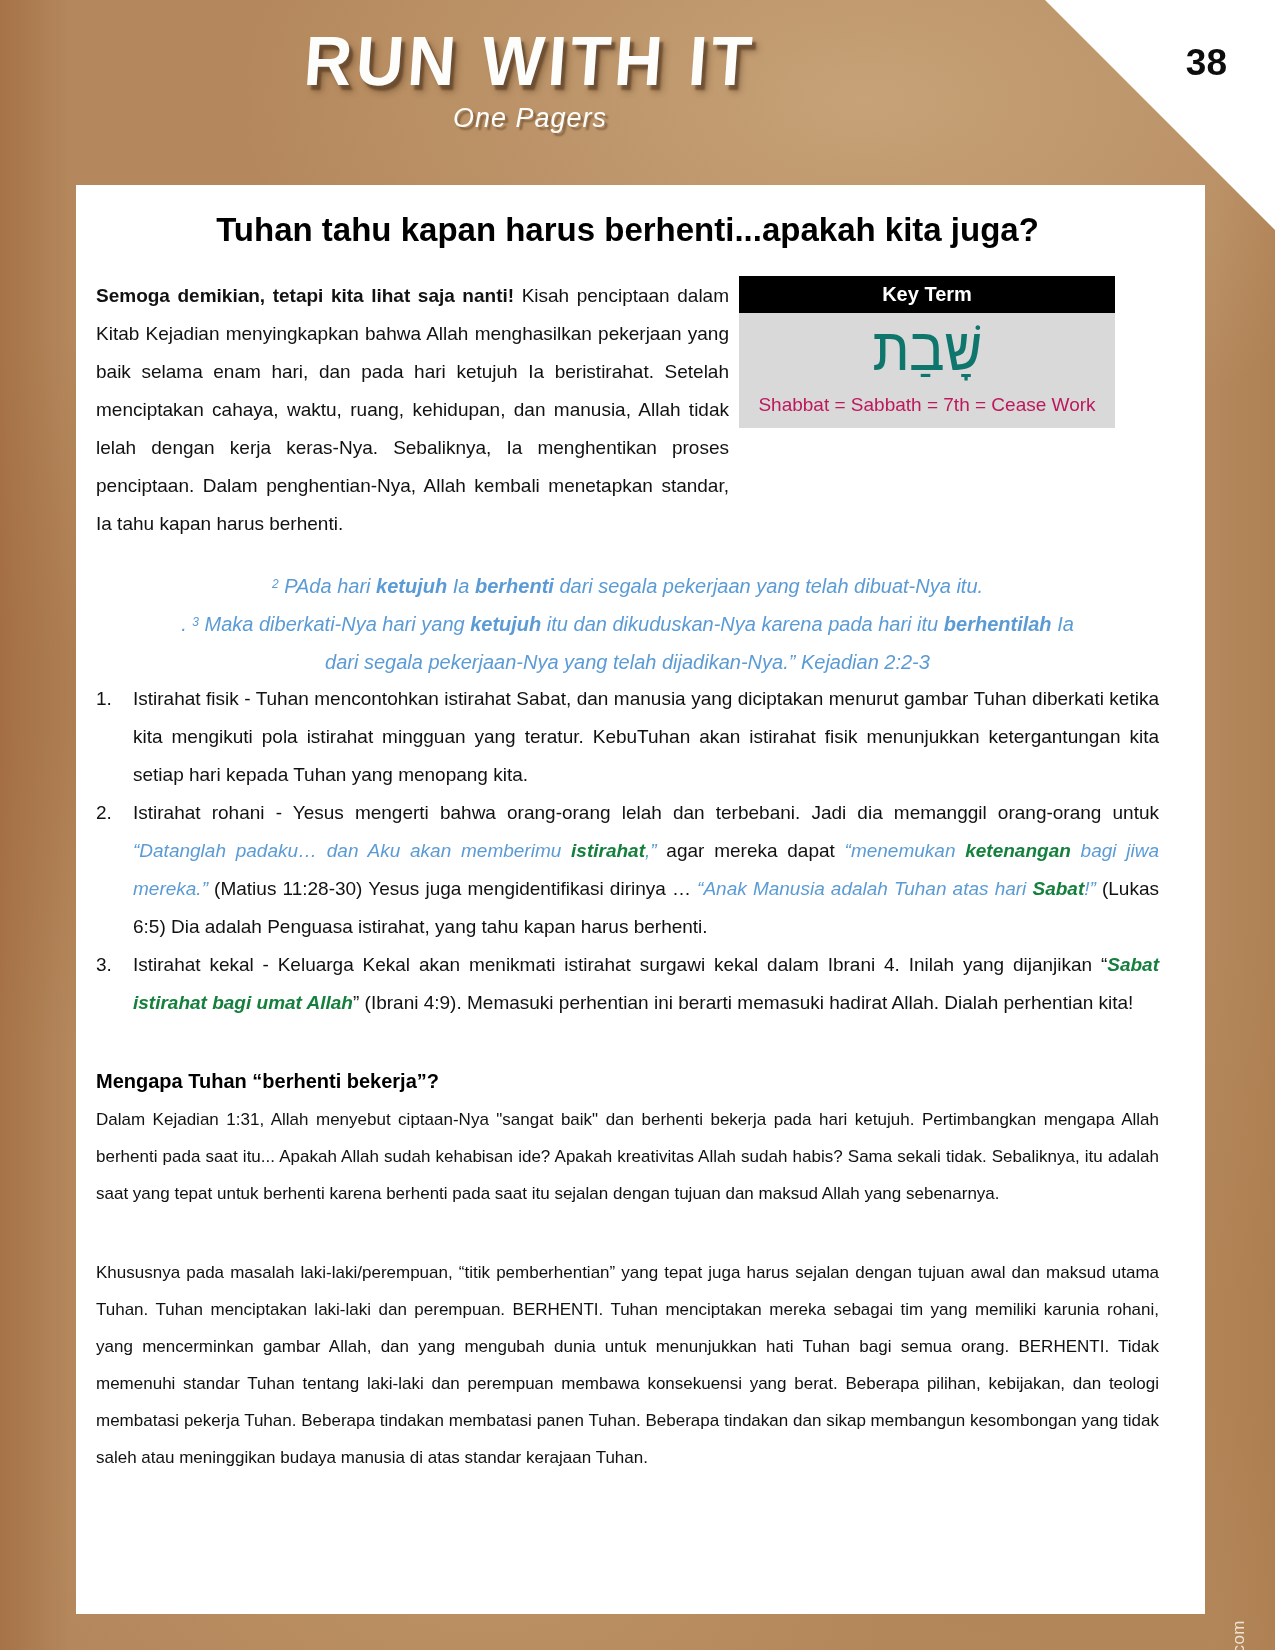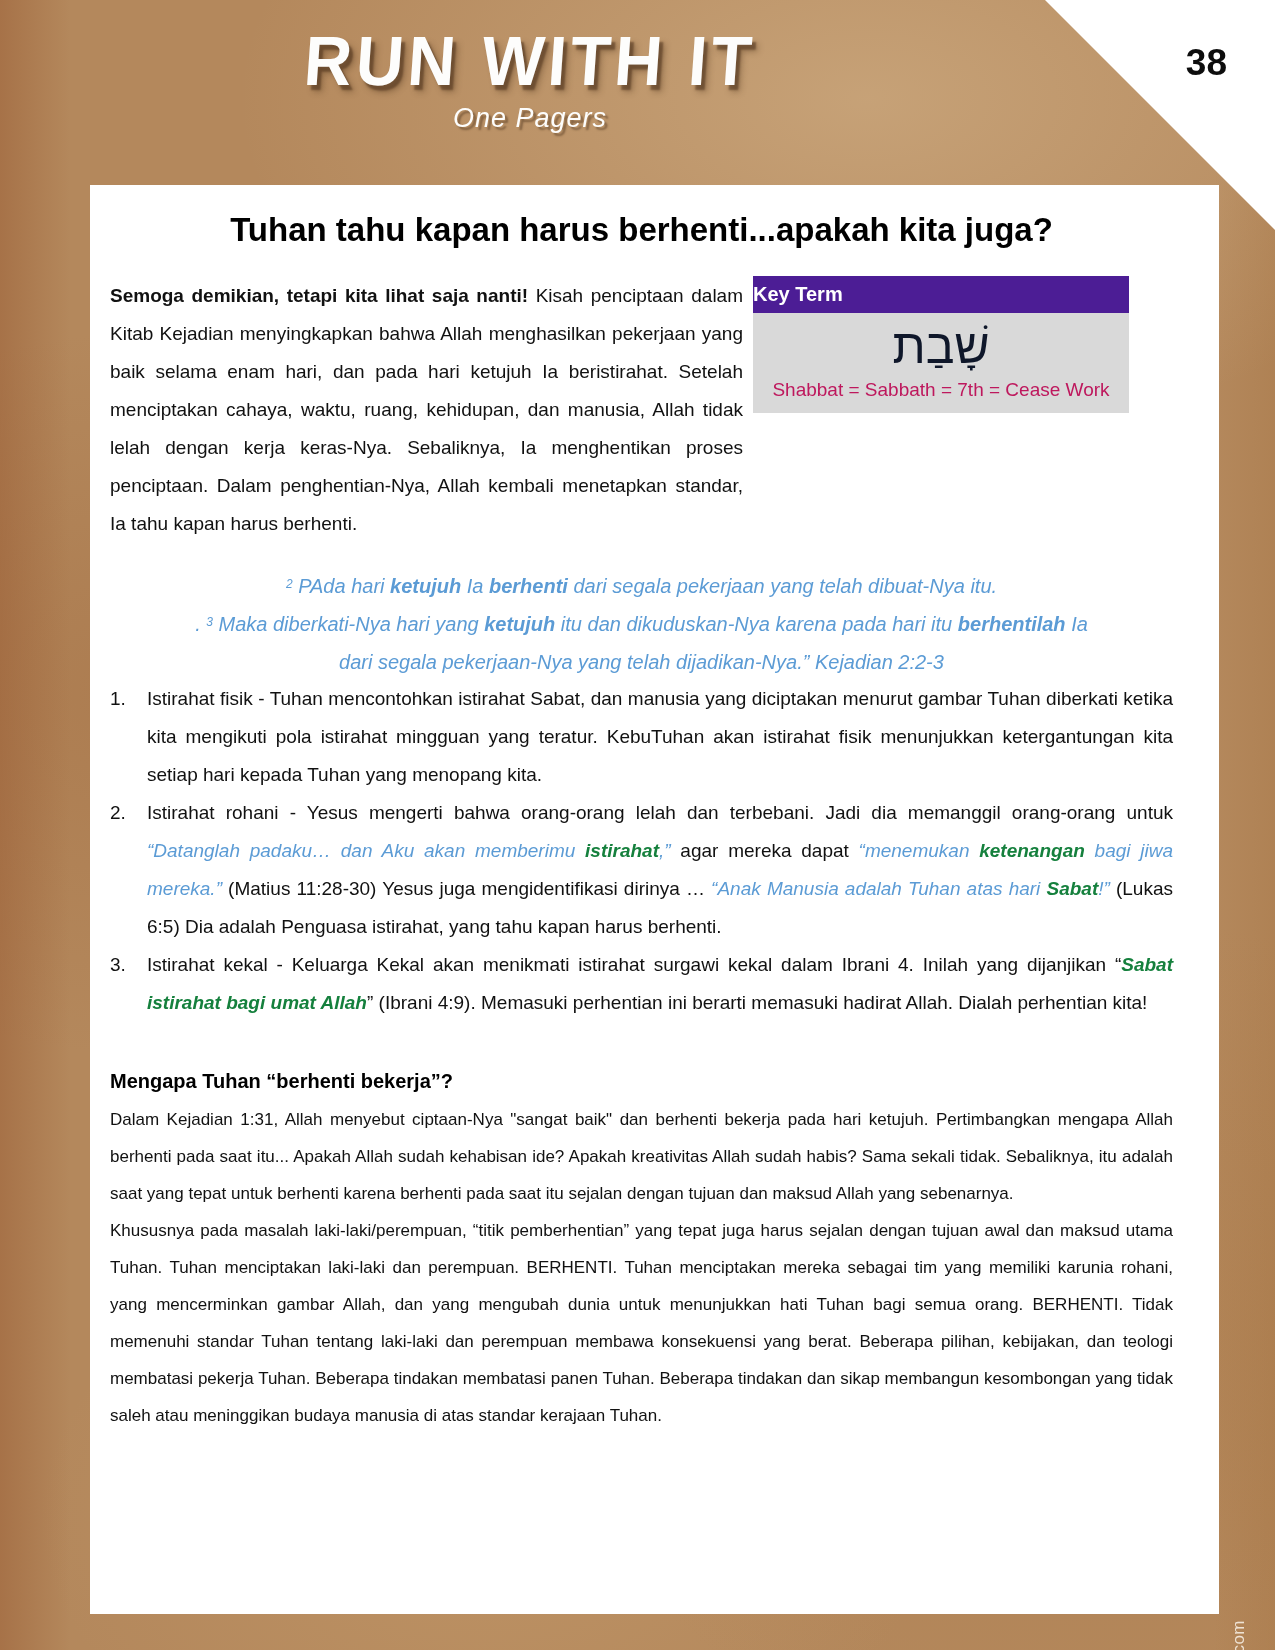--- a/index.html
+++ b/index.html
@@ -35,44 +35,44 @@
     text-shadow:3px 3px 2px rgba(74,48,26,.5);
   }
   
   .watermark{
     position:absolute;right:26px;bottom:30px;transform:rotate(-90deg);
     transform-origin:bottom right;white-space:nowrap;
     font-size:17px;letter-spacing:.5px;color:rgba(252,248,240,.82);
   }
   
   .card{
-    position:absolute;left:90px;top:185px;width:1129px;height:1429px;background:#ffffff;
+    position:absolute;left:76px;top:185px;width:1129px;height:1429px;background:#ffffff;
     box-sizing:border-box;padding:16px 46px 20px 20px;color:#111;
   }
   .card-title{margin:10px 0 24px;text-align:center;font-size:33px;font-weight:bold;color:#000;}
   .intro-row{display:flex;gap:10px;align-items:flex-start;}
   .intro{flex:1;margin:4px 0 0;font-size:19px;line-height:38px;text-align:justify;}
   .key-term{width:376px;flex:none;margin:3px 44px 0 0;}
-  .key-term-header{background:#4c1d95;color:#fff;font-weight:bold;font-size:20px;text-align:left;padding:7px 0;}
+  .key-term-header{background:#000000;color:#fff;font-weight:bold;font-size:20px;text-align:center;padding:7px 0;}
   .key-term-body{background:#d9d9d9;text-align:center;padding:4px 0 12px;}
-  .hebrew{font-family:Liberation Sans, sans-serif;font-size:48px;line-height:1.25;color:#0f172a;}
+  .hebrew{font-family:Liberation Mono, monospace;font-size:60px;line-height:1.25;color:#0f766e;}
   .key-term-caption{font-size:19px;color:#be185d;margin-top:2px;}
   .scripture{margin:26px 30px 0;text-align:center;color:#5b9bd5;font-style:italic;font-size:20px;line-height:35px;}
   .b{font-weight:bold;}
   .sup{font-size:12px;position:relative;top:-0.45em;}
   .section-heading{margin:28px 0 8px;font-size:20px;font-weight:bold;color:#000;}
   .section-heading.gap{margin-top:48px;}
   .reason-list{margin:0;}
   .reason-item{display:flex;}
   .reason-num{width:37px;flex:none;font-size:19px;line-height:38px;}
   .reason-text{flex:1;font-size:19px;line-height:38px;text-align:justify;}
   .q{color:#5b9bd5;font-style:italic;}
   .qb{color:#15803d;font-style:italic;font-weight:bold;}
   .body-para{margin:0;font-size:17px;line-height:37px;text-align:justify;}
-  .body-para.gap{}
+  .body-para.gap{margin-top:42px;}
 </style>
 </head>
 <body>
 
 <div class="page">
 
   <div class="corner"></div>
   <div class="page-number">38</div>
 
   <header class="poster-header">

